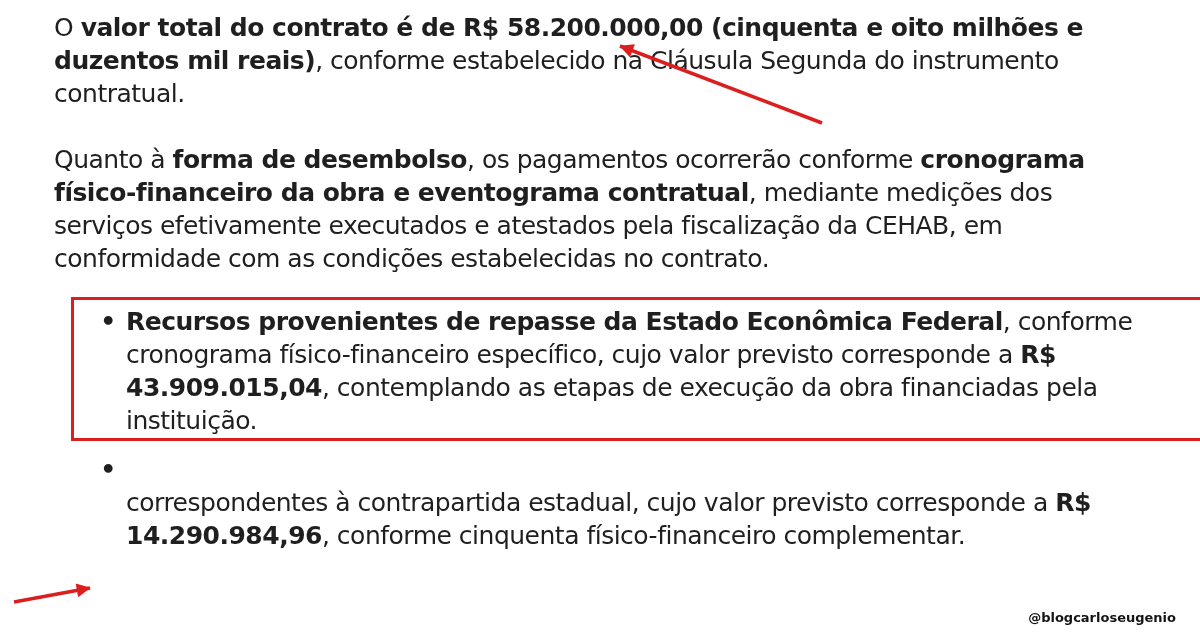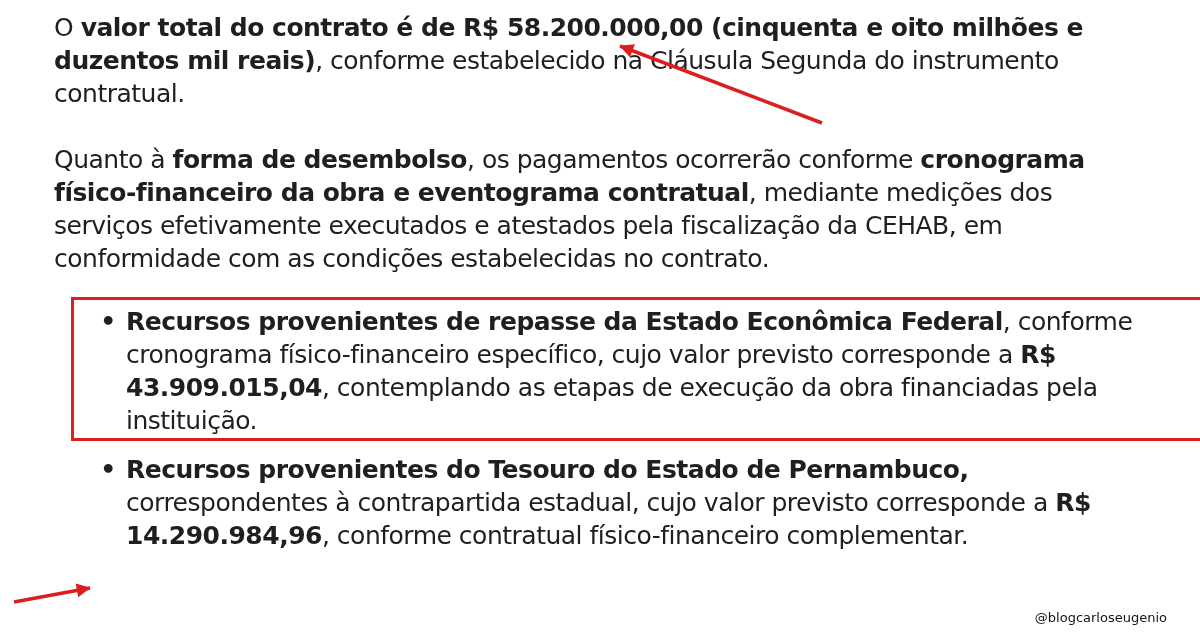--- a/index.html
+++ b/index.html
@@ -53,24 +53,24 @@
   .arrow-overlay {
     position: absolute;
     left: 0; top: 0;
     width: 1200px; height: 633px;
     pointer-events: none;
   }
   .arrow-overlay line { stroke: var(--accent-red, #db1f1f); stroke-width: 3.5; }
   .arrow-overlay .ah { fill: var(--accent-red, #db1f1f); }
   .watermark {
     position: absolute;
-    right: 57px;
+    right: 48px;
     top: 610px;
     font-size: 13px;
-    font-weight: normal;
+    font-weight: bold;
     letter-spacing: 0;
     color: var(--watermark-color, #141414);
     line-height: 15px;
   }
 </style>
 </head>
 <body>
 
 <div class="page" style="--accent-red: #db1f1f; --text-color: #1f1f1f; --watermark-color: #141414;">
   <div class="content">
@@ -91,23 +91,23 @@
         <div class="bullet-text"><span class="b">Recursos provenientes de repasse da Estado Econômica Federal</span><span>, conforme
 cronograma físico-financeiro específico, cujo valor previsto corresponde a </span><span class="b">R$
 43.909.015,04</span><span>, contemplando as etapas de execução da obra financiadas pela
 instituição.</span></div>
       </div>
     </div>
 
     <div class="bullet2-wrap">
       <div class="bullet-row">
         <span class="dot">•</span>
-        <div class="bullet-text"><span class="b">Recursos provenientes do Tesouro do Estado de Pernambuco,</span><span>
+        <div class="bullet-text"><span>
 correspondentes à contrapartida estadual, cujo valor previsto corresponde a </span><span class="b">R$
-14.290.984,96</span><span>, conforme contratual físico-financeiro complementar.</span></div>
+14.290.984,96</span><span>, conforme cinquenta físico-financeiro complementar.</span></div>
       </div>
     </div>
 
   </div>
 
   <svg class="arrow-overlay" viewBox="0 0 1200 633" xmlns="http://www.w3.org/2000/svg">
     <defs>
       <marker id="ah" viewBox="0 0 10 10" refX="9.5" refY="5" markerWidth="5" markerHeight="4" orient="auto">
         <path class="ah" d="M0,0 L10,5 L0,10 z"></path>
       </marker>

